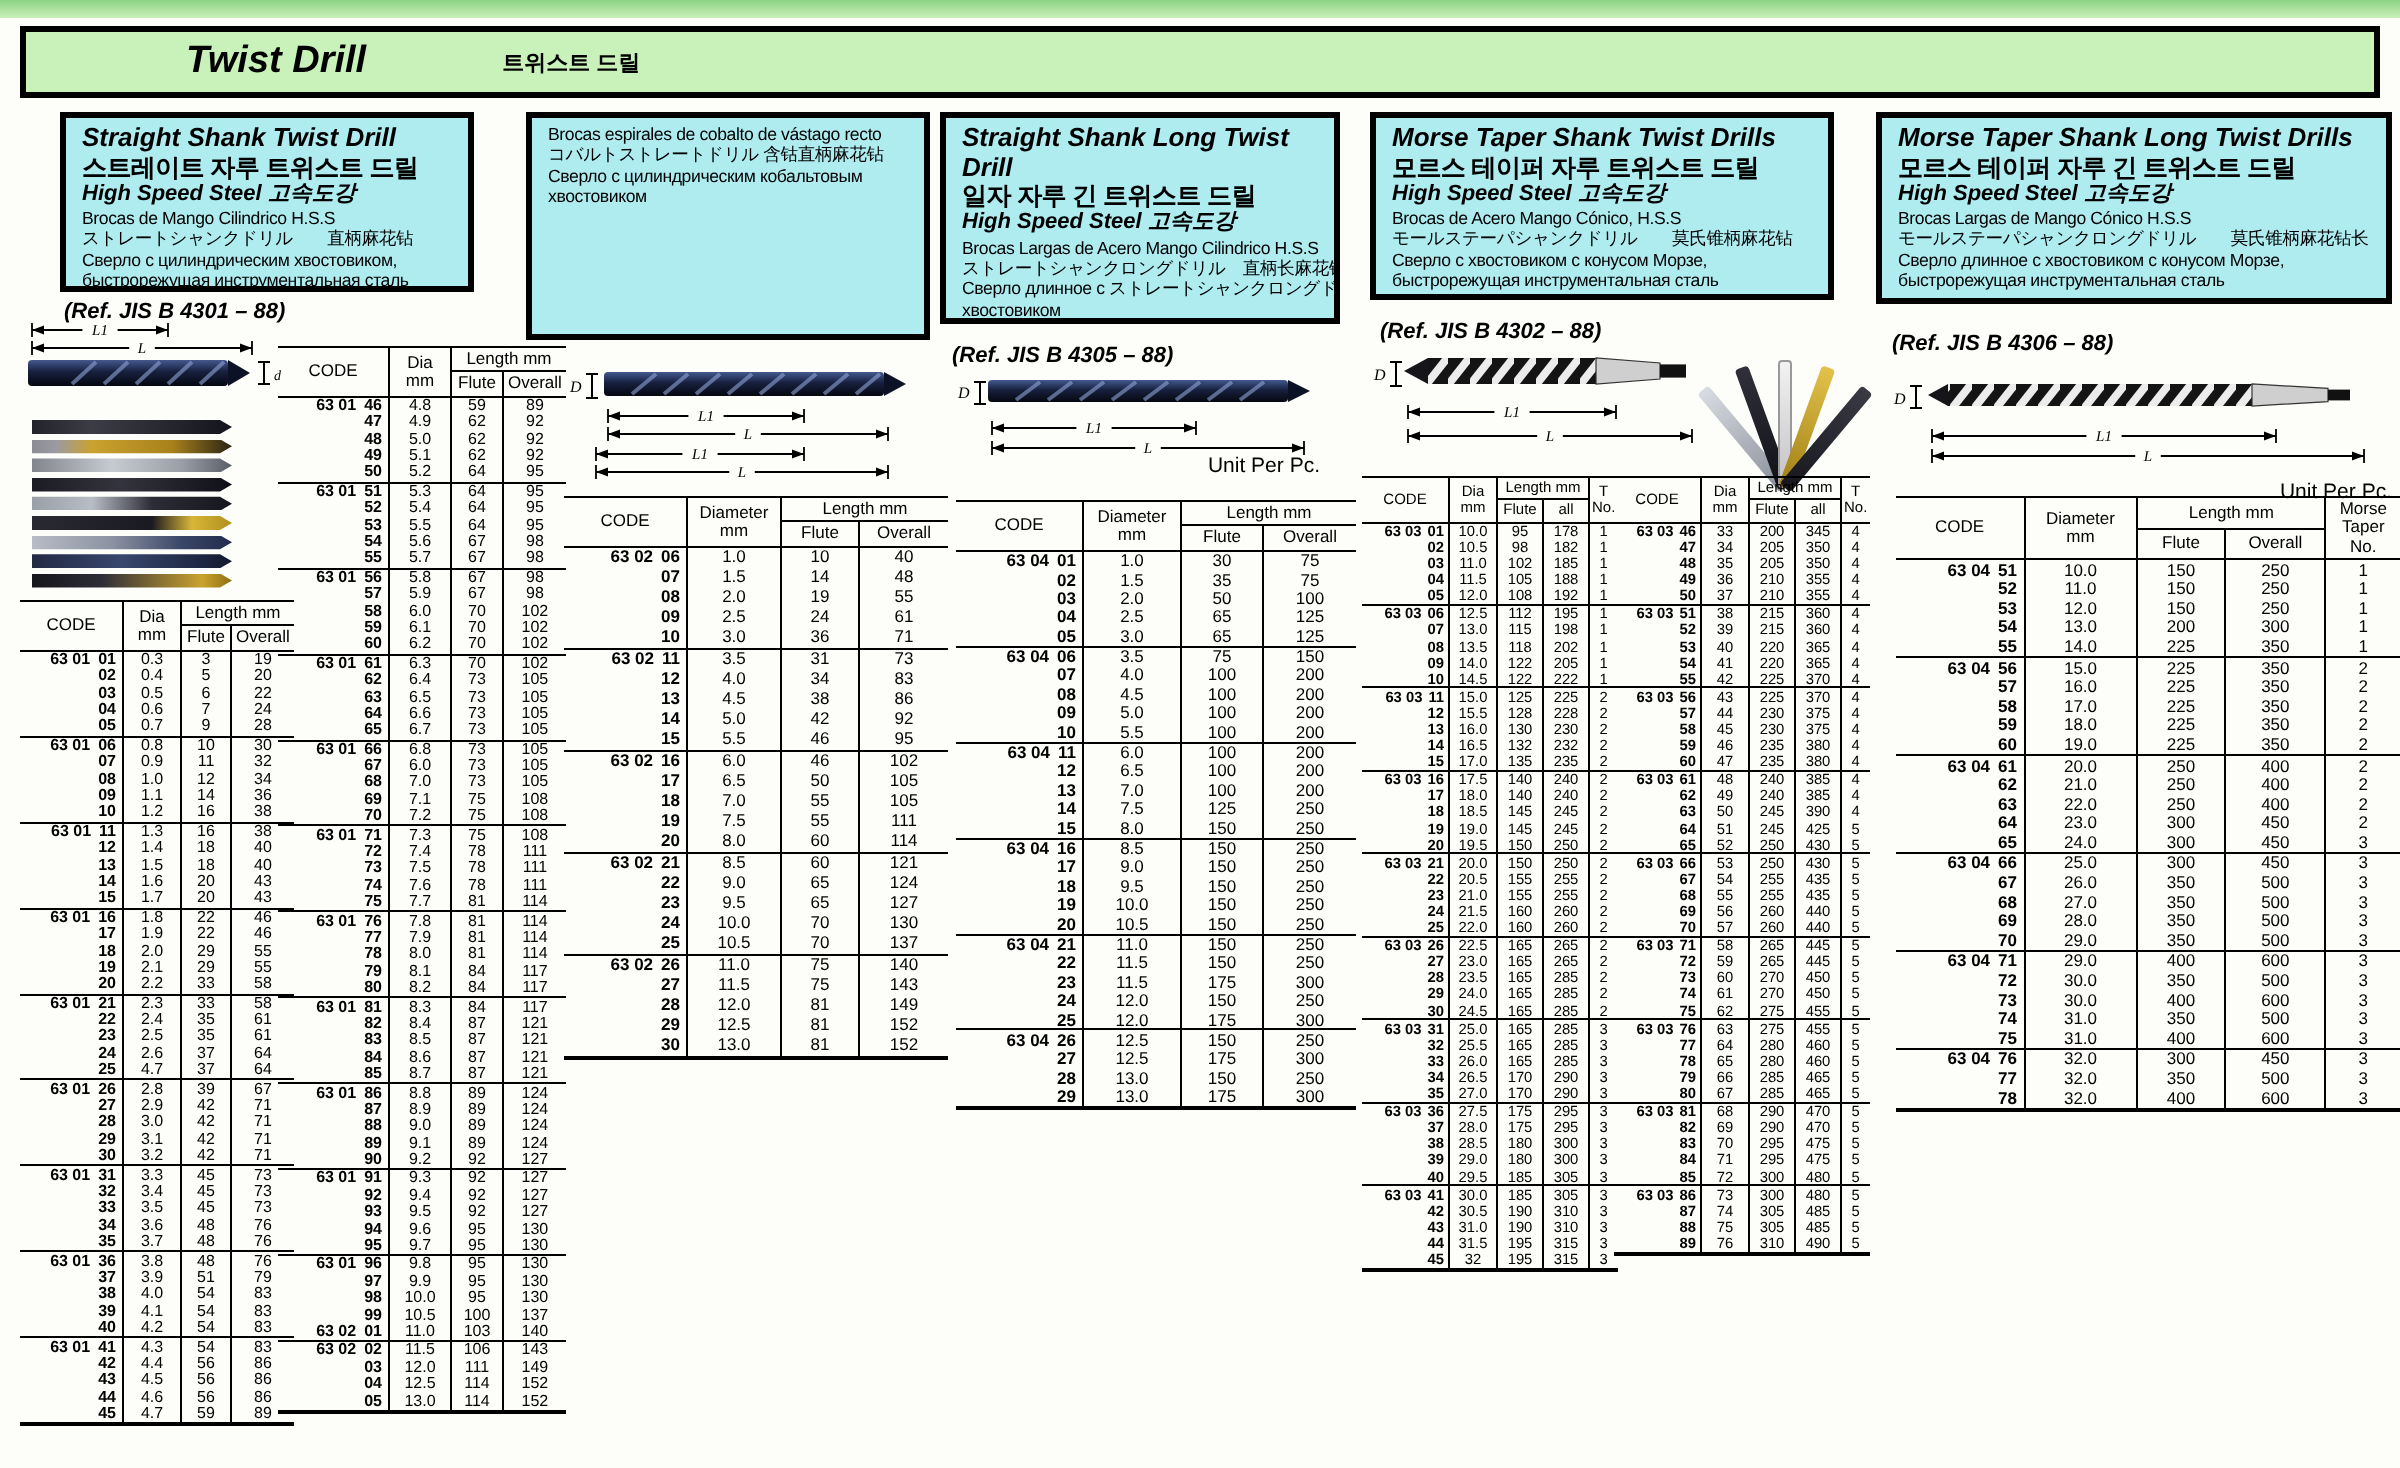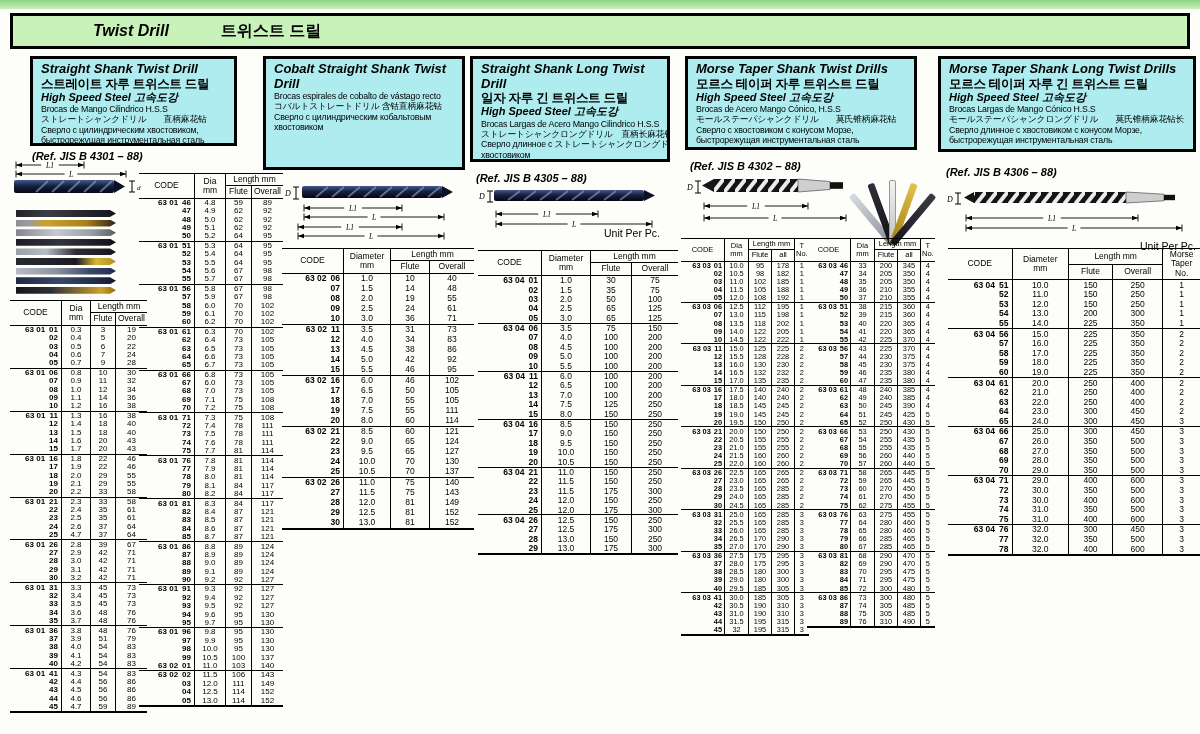--- a/index.html
+++ b/index.html
@@ -6,22 +6,22 @@
   body{
     width:1200px;height:734px;position:relative;overflow:hidden;
     background:#fdfdfa;font-family:"Liberation Sans",sans-serif;color:#000;
   }
   .abs{position:absolute;}
   
   .top-strip{left:0;top:0;width:1200px;height:9px;
     background:linear-gradient(to bottom,#8ed283,#c9f0ba);}
   .title-bar{left:10px;top:13px;width:1180px;height:36px;background:#c9f2bb;
     border:3px solid #000;box-sizing:border-box;display:flex;align-items:center;}
-  .title-en{font-weight:bold;font-style:italic;font-size:16px;margin-left:80px;}
-  .title-ko{font-weight:bold;font-size:16px;margin-left:52px;}
+  .title-en{font-weight:bold;font-style:italic;font-size:19px;margin-left:80px;}
+  .title-ko{font-weight:bold;font-size:11px;margin-left:68px;}
   
   .sec{background:#aeecf0;border:3px solid #000;box-sizing:border-box;
     padding:3px 8px 2px 8px;overflow:hidden;}
   .sec-t{font-weight:bold;font-style:italic;font-size:13px;line-height:1.12;}
   .sec-k{font-weight:bold;font-size:12.5px;line-height:1.15;letter-spacing:-0.3px;}
   .sec-hss{font-weight:bold;font-style:italic;font-size:11px;line-height:1.2;}
   .sec-d{font-size:8.8px;line-height:1.18;letter-spacing:-0.2px;white-space:nowrap;}
   .sec1{left:30px;top:56px;width:207px;height:90px;}
   .sec2{left:263px;top:56px;width:202px;height:114px;}
   .sec3{left:470px;top:56px;width:200px;height:106px;}
@@ -129,21 +129,20 @@
   <div class="sec-k">스트레이트 자루 트위스트 드릴</div>
   <div class="sec-hss">High Speed Steel 고속도강</div>
   <div class="sec-d">Brocas de Mango Cilindrico H.S.S</div>
   <div class="sec-d">ストレートシャンクドリル　　直柄麻花钻</div>
   <div class="sec-d">Сверло с цилиндрическим хвостовиком,</div>
   <div class="sec-d">быстрорежущая инструментальная сталь</div>
 </div>
 <div class="abs ref ref1">(Ref. JIS B 4301 – 88)</div>
 
 <div class="abs sec sec2">
-  <div class="sec-t">Cobalt Straight Shank Twist Drill</div>
   <div class="sec-d">Brocas espirales de cobalto de vástago recto</div>
   <div class="sec-d">コバルトストレートドリル 含钴直柄麻花钻</div>
   <div class="sec-d">Сверло с цилиндрическим кобальтовым</div>
   <div class="sec-d">хвостовиком</div>
 </div>
 
 <div class="abs sec sec3">
   <div class="sec-t">Straight Shank Long Twist Drill</div>
   <div class="sec-k">일자 자루 긴 트위스트 드릴</div>
   <div class="sec-hss">High Speed Steel 고속도강</div>

